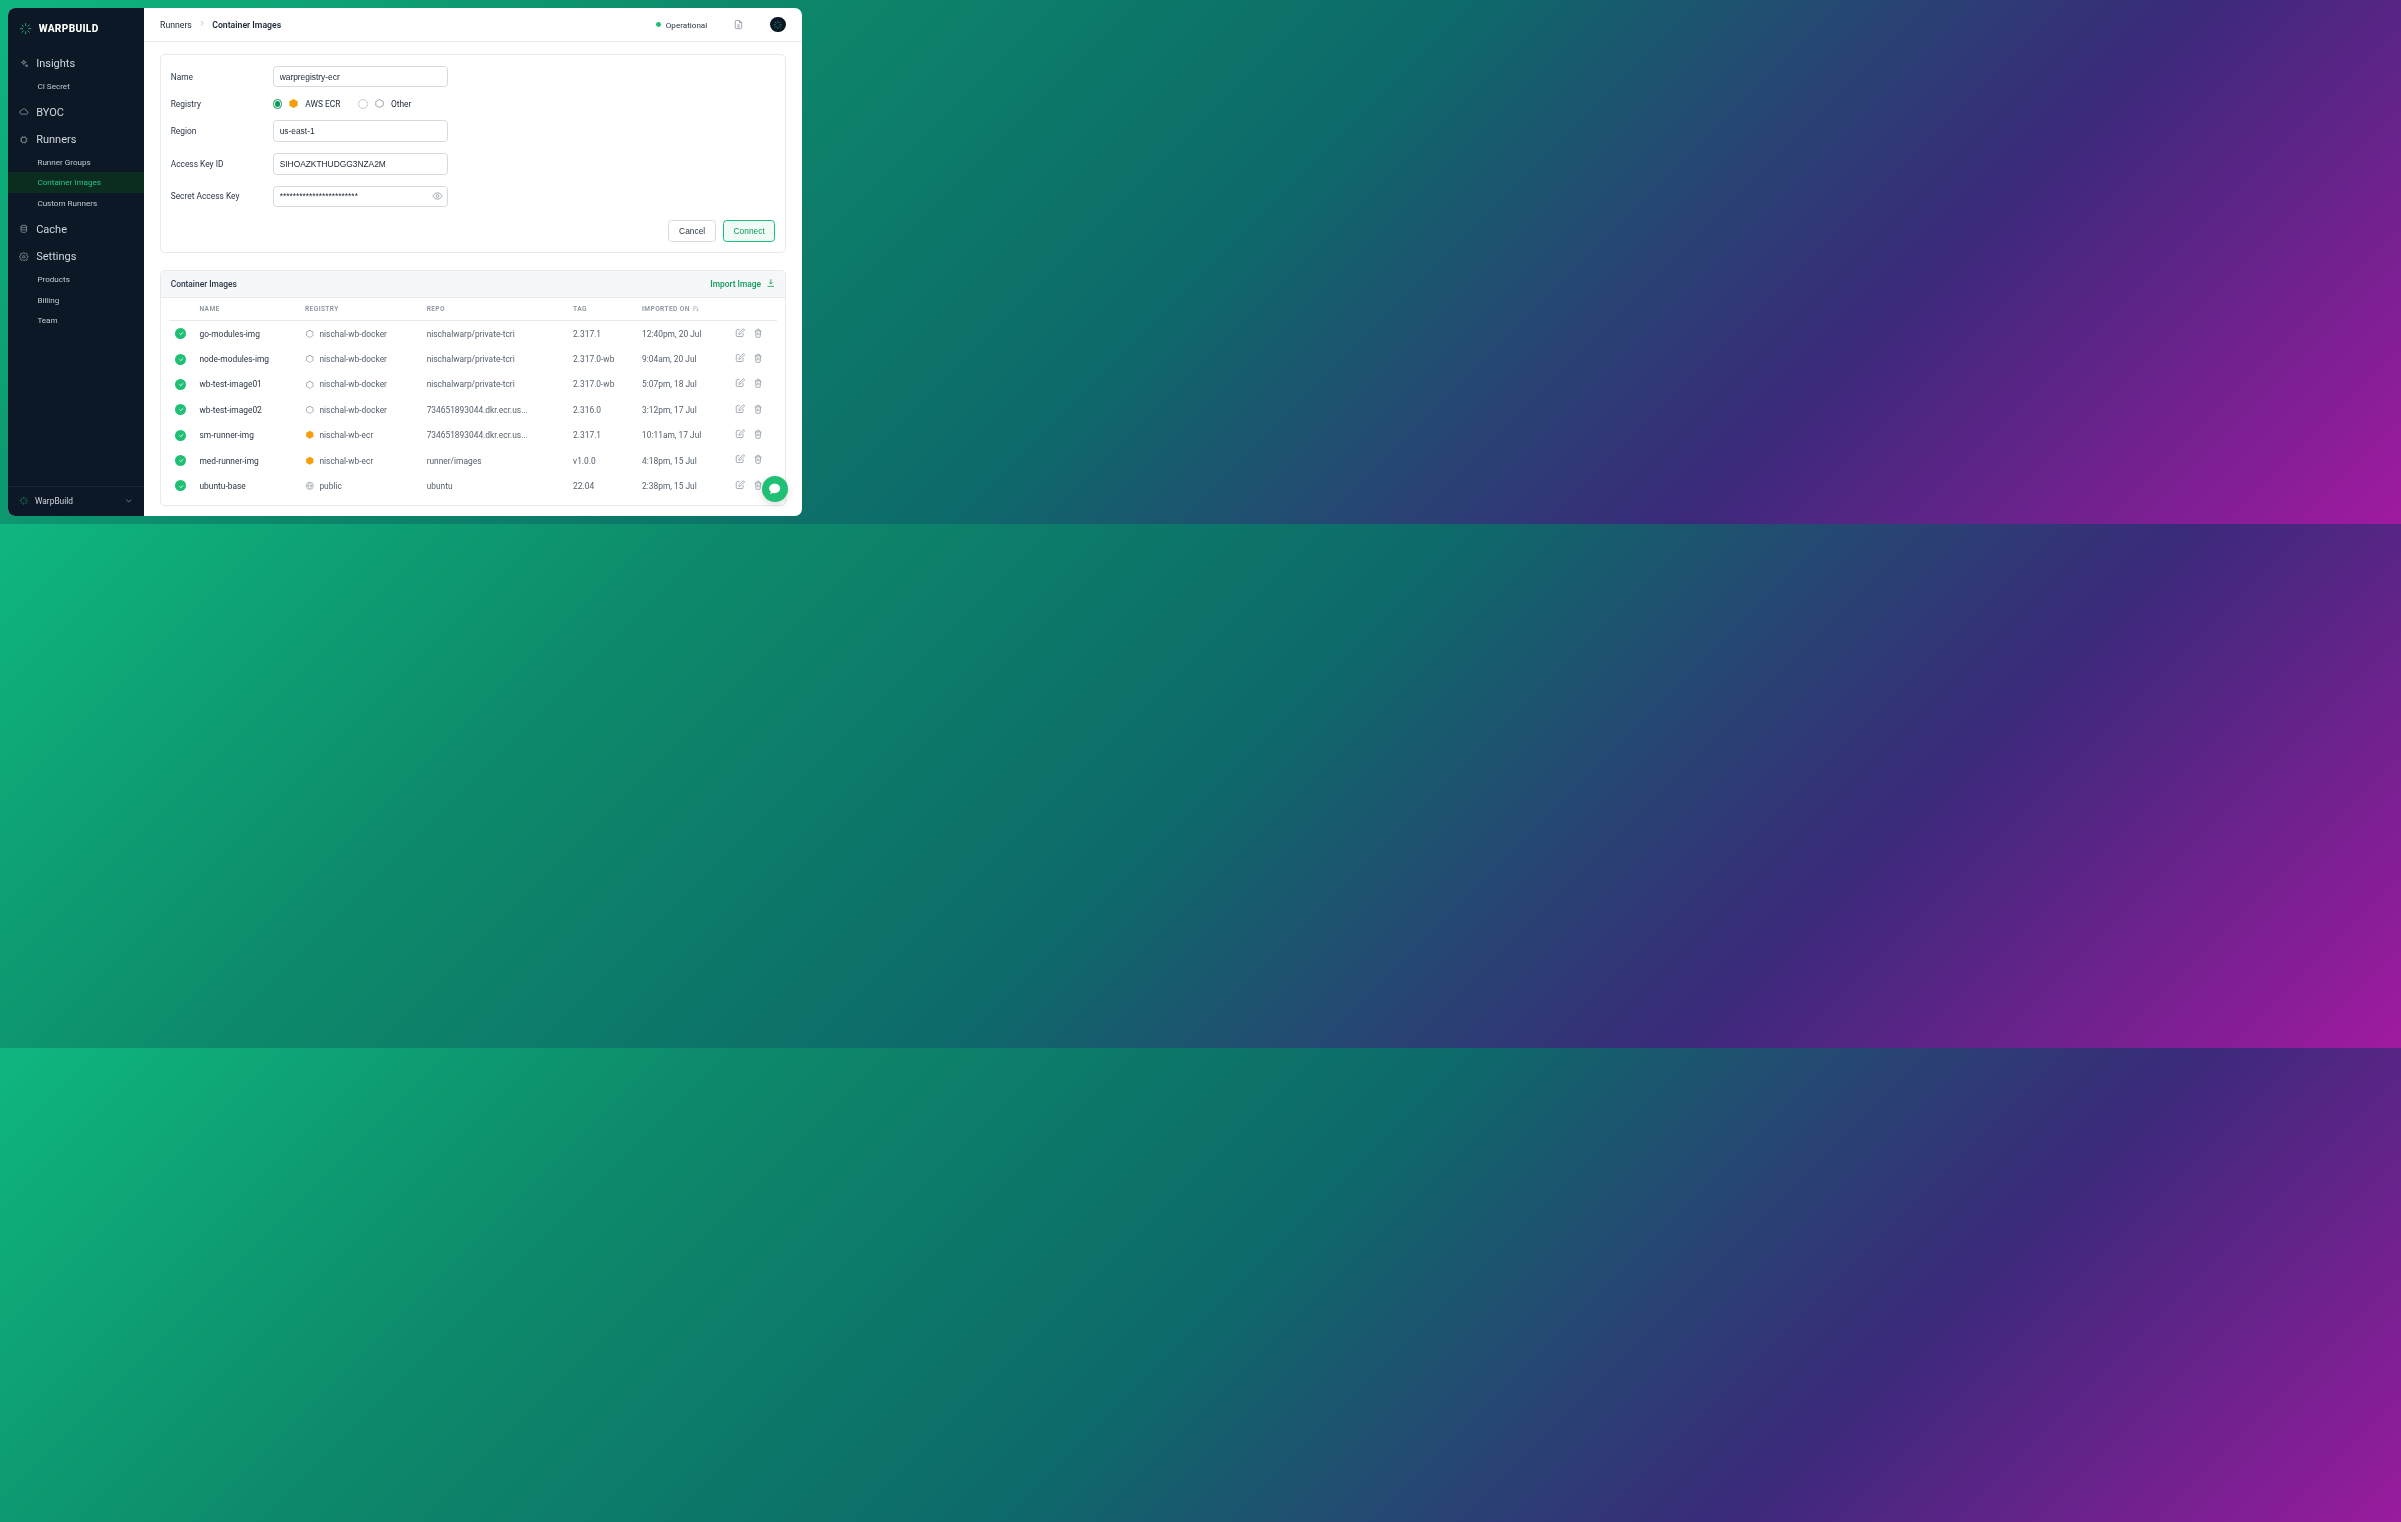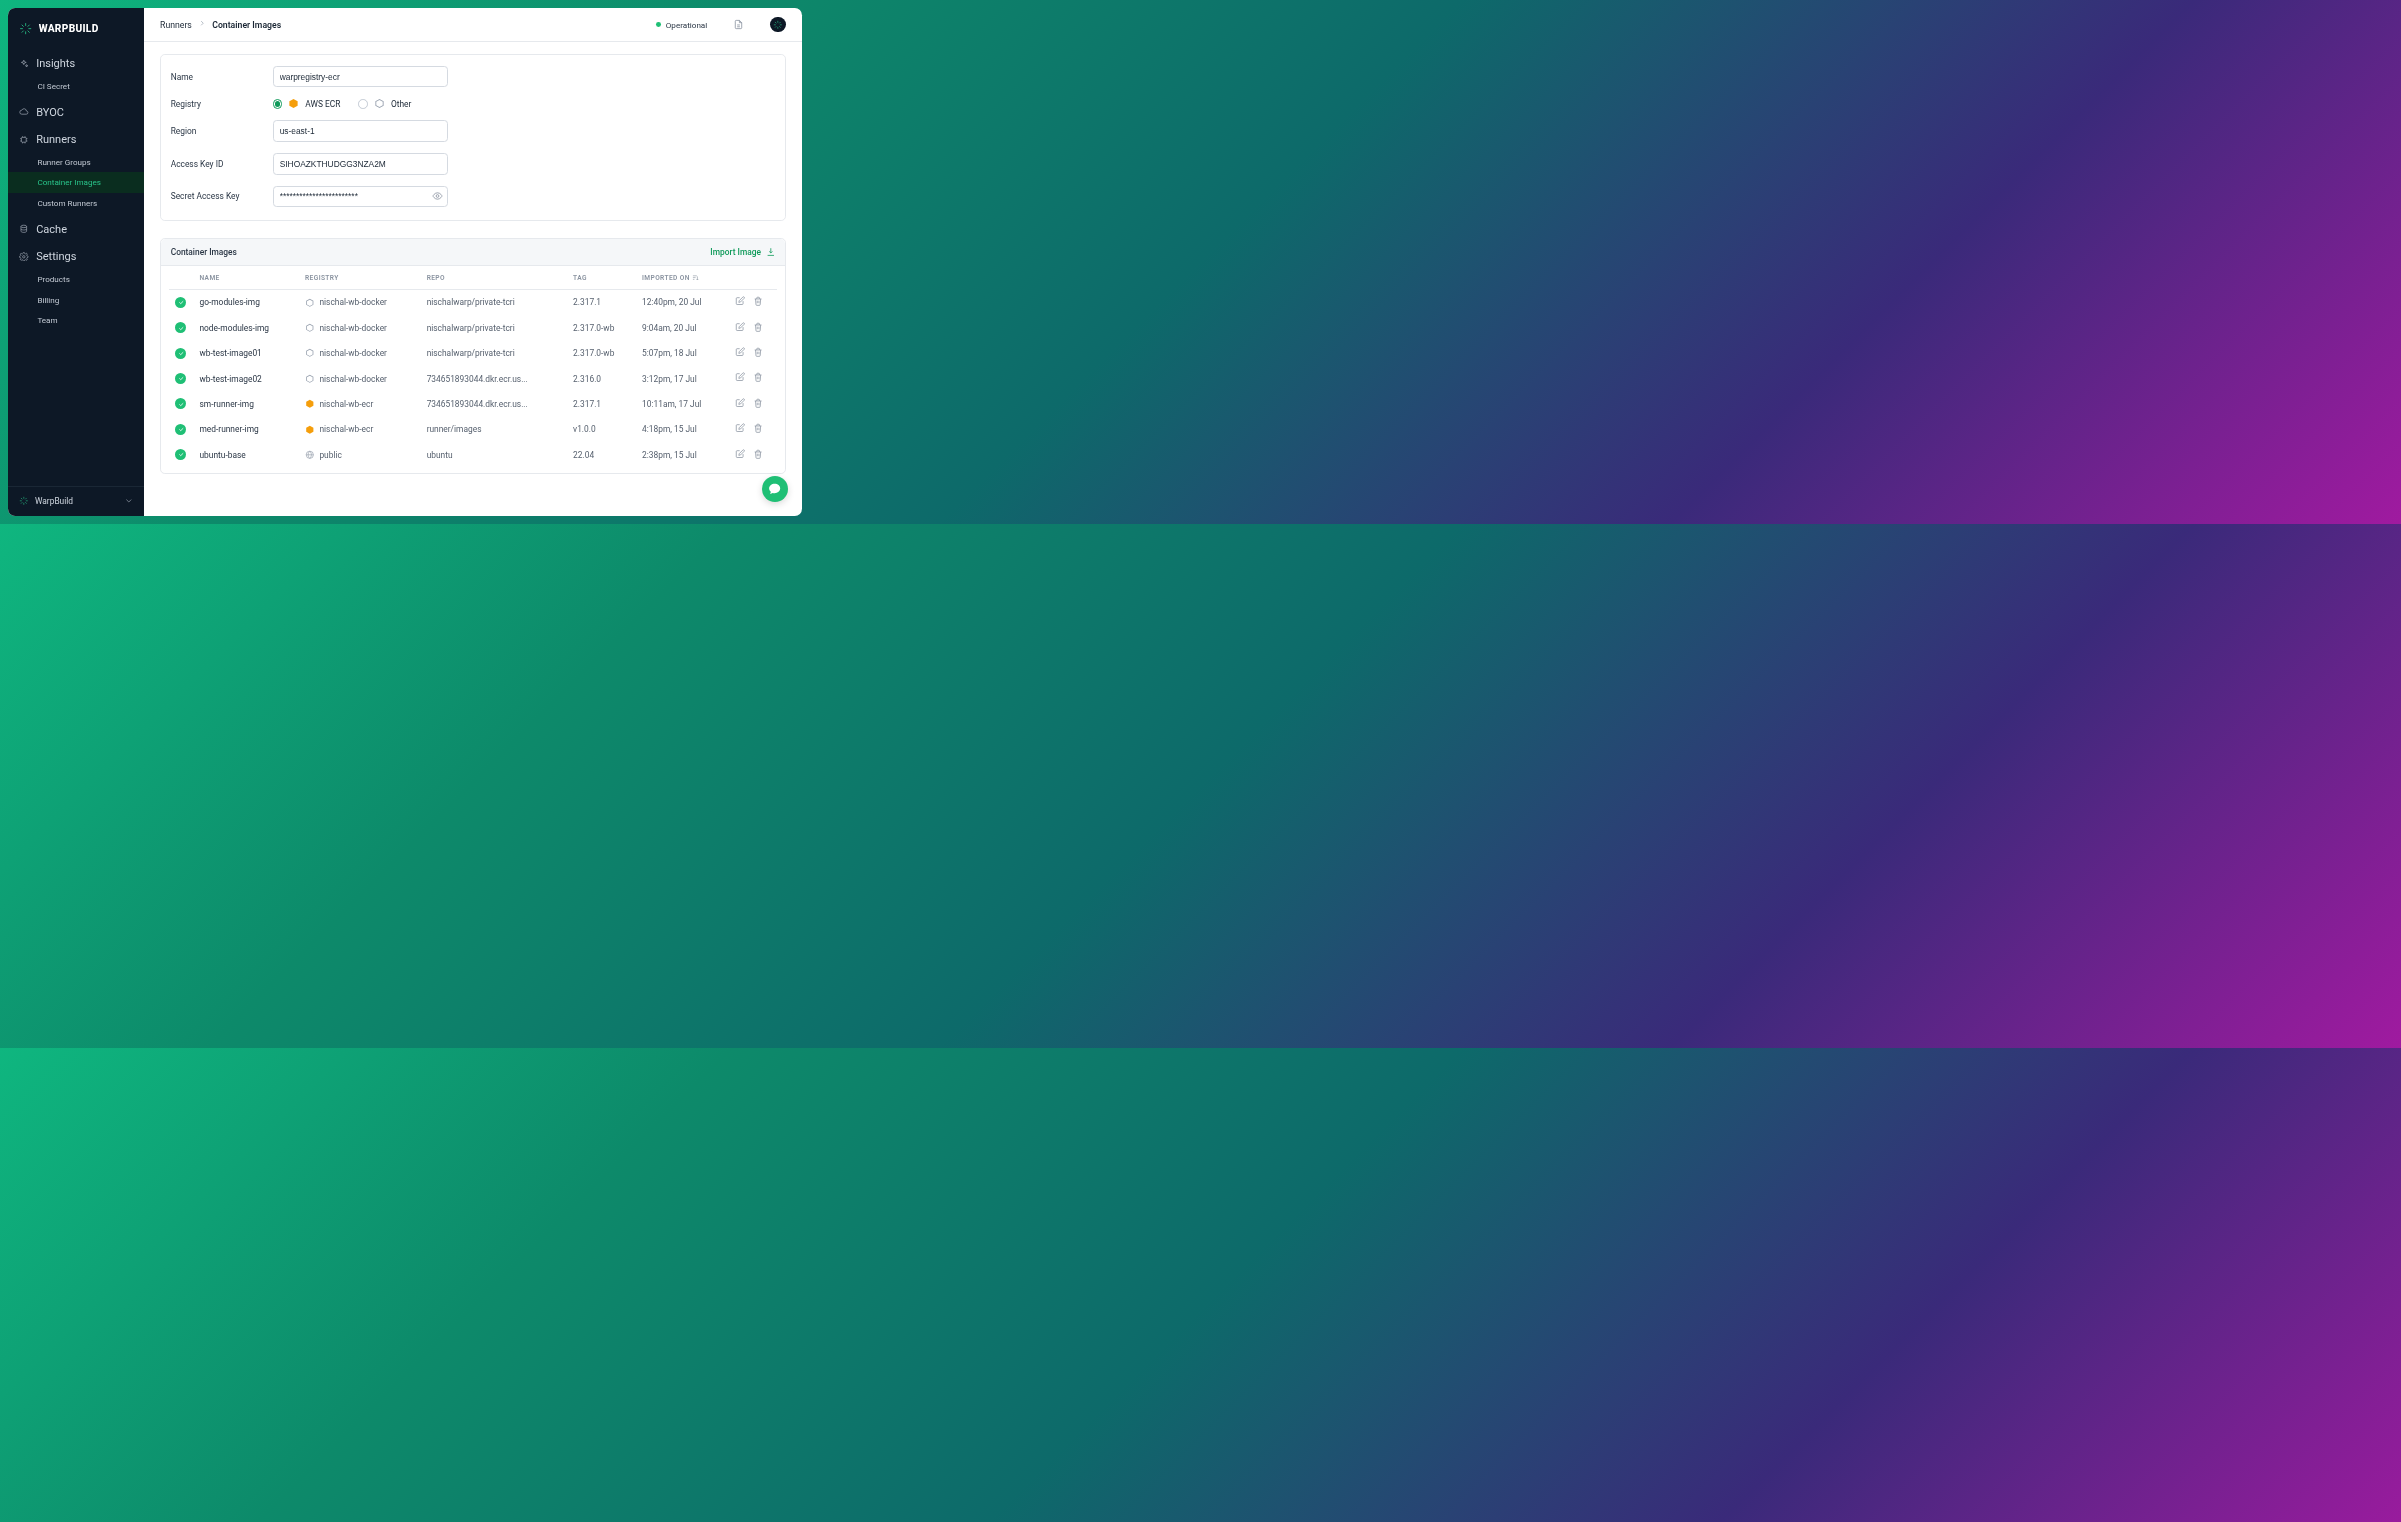--- a/index.html
+++ b/index.html
@@ -350,20 +350,24 @@
             <div class="form-label">Secret Access Key</div>
             <div class="form-control secret-wrap">
               <input type="text" class="txt" value="************************" style="">
               <span class="eye-btn"><svg viewBox="0 0 24 24" width="11" height="11" fill="none" stroke="currentColor" stroke-width="1.8">
                     <path d="M2 12s3.5-7 10-7 10 7 10 7-3.5 7-10 7S2 12 2 12z"></path>
                     <circle cx="12" cy="12" r="3"></circle>
                   </svg></span>
             </div>
           </div>
         </div>
+        <div class="actions-row">
+          <button class="btn">Cancel</button>
+          <button class="btn primary">Connect</button>
+        </div>
       </section>
 
       <section class="panel">
         <div class="panel-header">
           <span>Container Images</span>
           <span class="import-link">
             <span>Import Image</span>
             <span><svg viewBox="0 0 24 24" width="9.6" height="9.6" fill="none" stroke="currentColor" stroke-width="2">
                   <path d="M12 3v12m0 0l-4-4m4 4l4-4M4 21h16"></path>
                 </svg></span>

